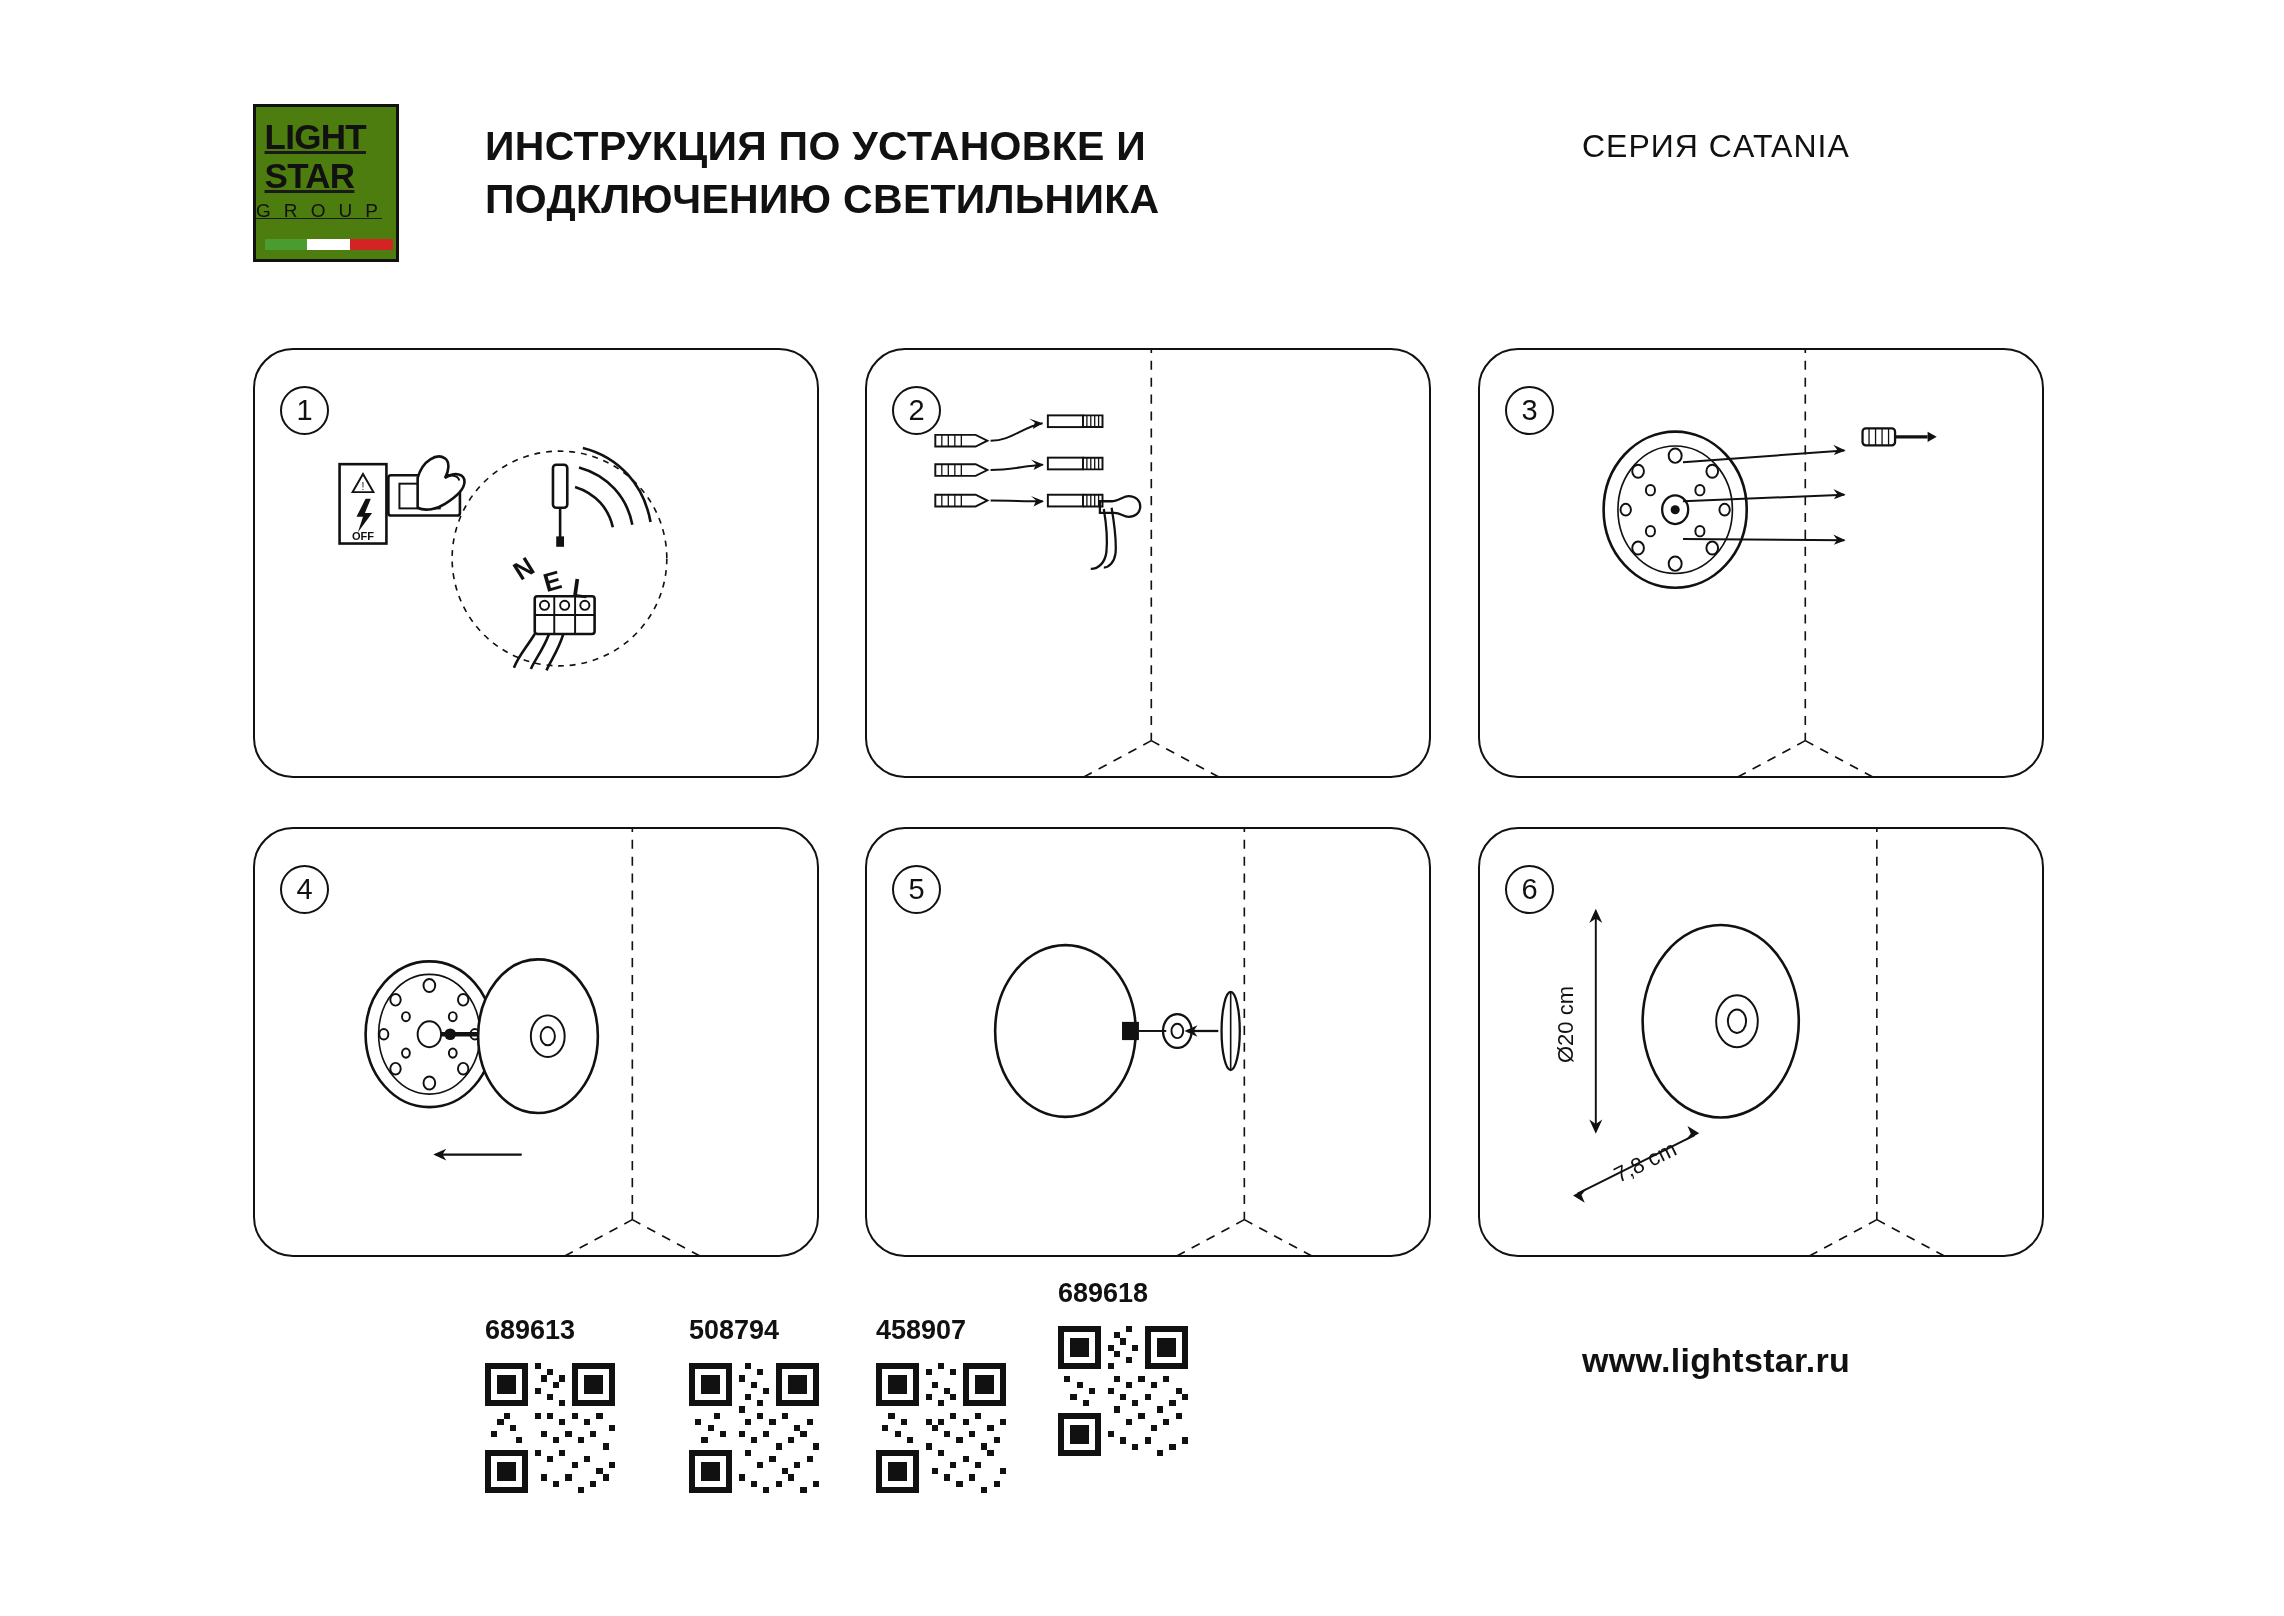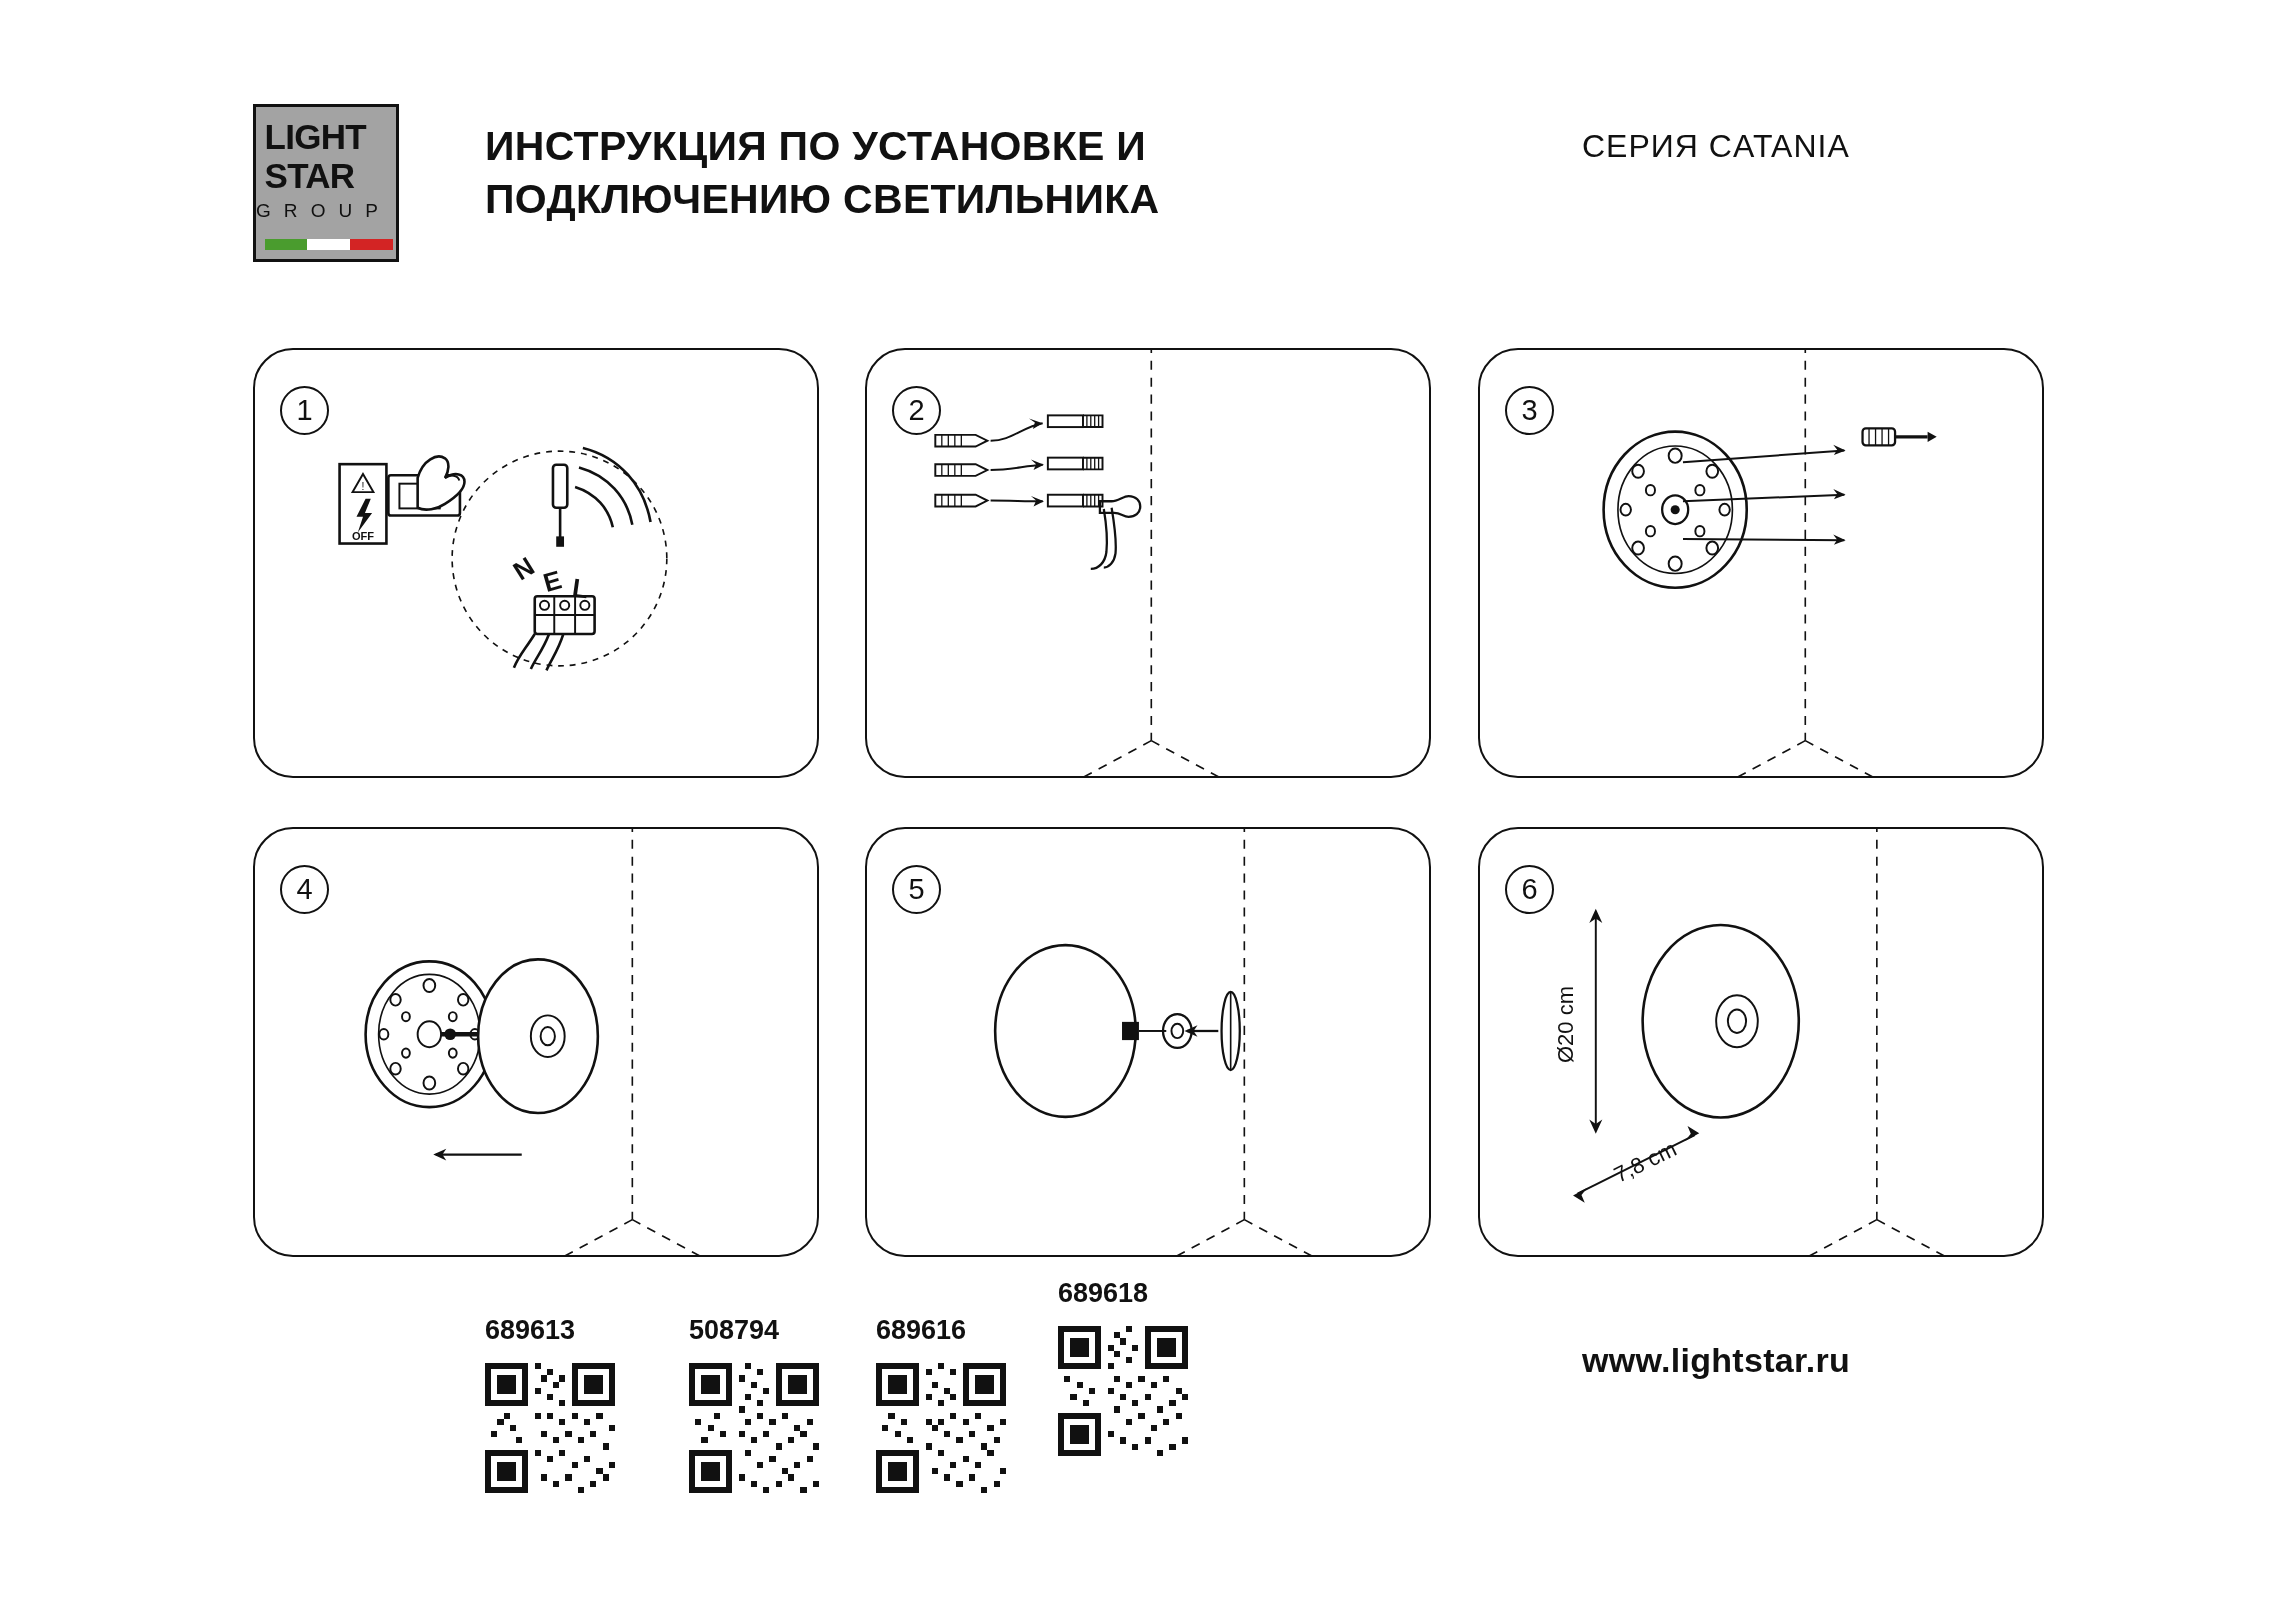--- a/index.html
+++ b/index.html
@@ -23,22 +23,23 @@
     width: 2284px;
     height: 306px;
   }
   .logo-box {
     position: absolute;
     left: 253px;
     top: 104px;
     width: 146px;
     height: 158px;
     border: 3.3px solid #111;
-    background: #a3a3a3;
+    background: #4d7c0f;
     box-sizing: border-box;
+    text-decoration: underline;
   }
   .logo-line {
     font-weight: bold;
     font-size: 35px;
     line-height: 35px;
     letter-spacing: -0.7px;
     color: #111;
     padding-left: 8.5px;
   }
   .logo-line.l1 { padding-top: 11.7px; }
@@ -541,21 +542,21 @@
       <rect x="1" y="9" width="1" height="1"></rect>
         <rect x="3" y="10" width="1" height="1"></rect>
       <rect x="5" y="11" width="1" height="1"></rect>
         <rect x="2" y="12" width="1" height="1"></rect>
       <rect x="4" y="8" width="1" height="1"></rect>
     </g>
   </svg>
 </div>
 
 <div class="sku-block" style="left:876px; top:1315px;">
-  <div class="sku-label">689616</div>
+  <div class="sku-label">458907</div>
   <svg class="qr" viewBox="0 0 21 21" shape-rendering="crispEdges">
     <rect width="21" height="21" fill="#fff"></rect>
     <g fill="#111">
       <rect x="0" y="0" width="7" height="1"></rect>
         <rect x="0" y="6" width="7" height="1"></rect>
       <rect x="0" y="0" width="1" height="7"></rect>
         <rect x="6" y="0" width="1" height="7"></rect>
       <rect x="2" y="2" width="3" height="3"></rect>
       <rect x="14" y="0" width="7" height="1"></rect>
         <rect x="14" y="6" width="7" height="1"></rect>

